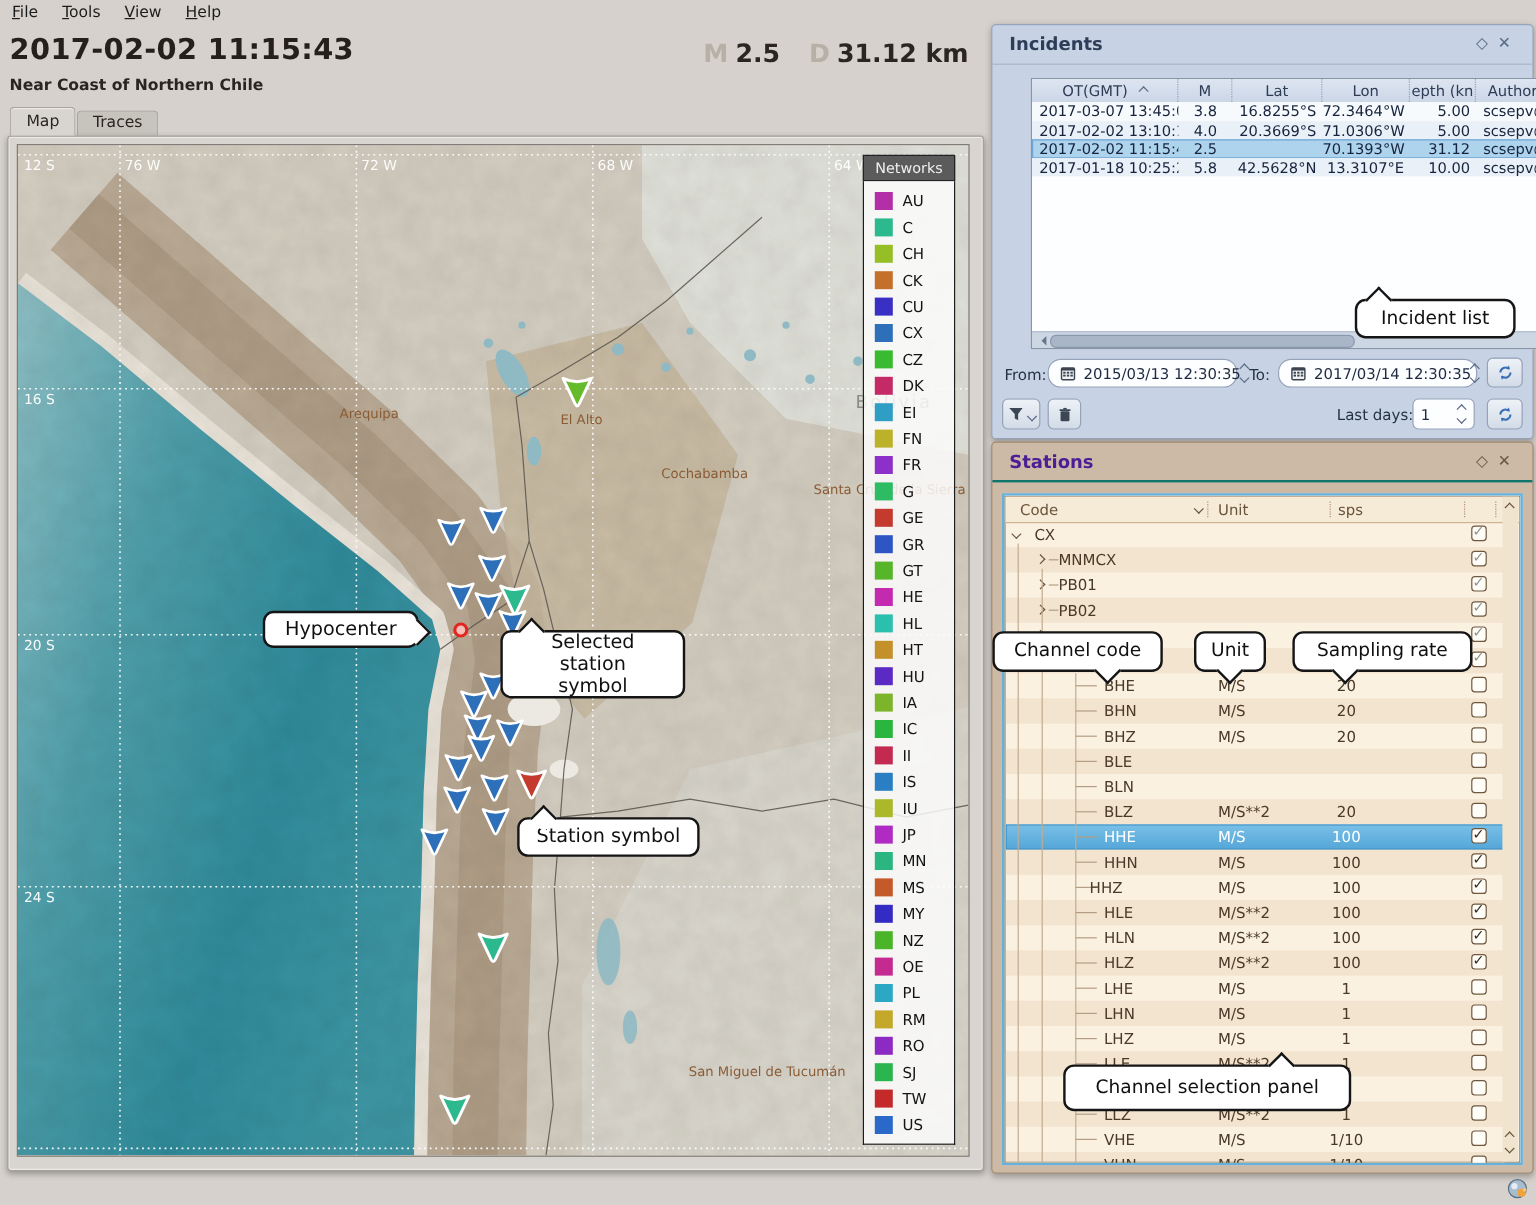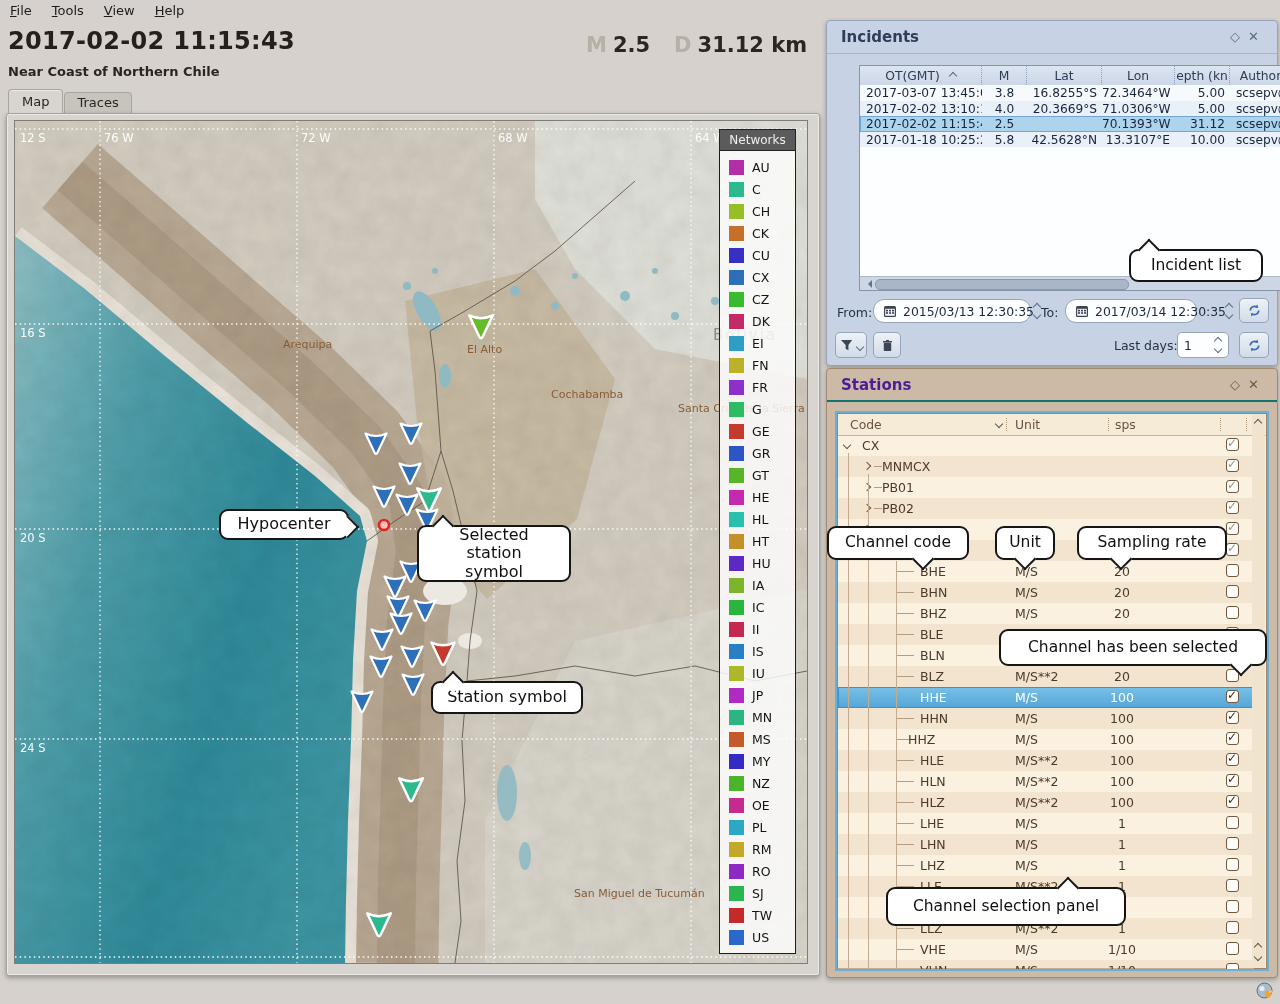--- a/index.html
+++ b/index.html
@@ -476,21 +476,21 @@
             <rect x="9" y="8.2" width="2" height="1.6"></rect>
           </g>
         </svg>
       <span class="fval">2015/03/13 12:30:35</span>
       <span class="spin">
           <span class="chev u sm"></span>
           <span class="chev sm"></span>
         </span>
     </div>
     <span class="fl-label" style="position:absolute;left:214px;top:284px;">To:</span>
-    <div class="field" style="left:238px;top:278px;width:132px;">
+    <div class="field" style="left:238px;top:278px;width:166px;">
       <svg class="cal-ico" width="14" height="14" viewBox="0 0 14 14">
           <rect x="1" y="2" width="12" height="11" rx="1.5" fill="#3c4450"></rect>
           <rect x="2.2" y="4.8" width="9.6" height="7" fill="#f2f4f6"></rect>
           <g fill="#3c4450">
             <rect x="3" y="5.8" width="2" height="1.6"></rect>
             <rect x="6" y="5.8" width="2" height="1.6"></rect>
             <rect x="9" y="5.8" width="2" height="1.6"></rect>
             <rect x="3" y="8.2" width="2" height="1.6"></rect>
             <rect x="6" y="8.2" width="2" height="1.6"></rect>
             <rect x="9" y="8.2" width="2" height="1.6"></rect>
@@ -743,24 +743,20 @@
     <span class="tail down" style="left:86px"></span>
   </div>
   <div class="callout" style="left:995px;top:526px;width:60px;height:34px;">
     <span>Unit</span>
     <span class="tail down" style="left:20px"></span>
   </div>
   <div class="callout" style="left:1077px;top:526px;width:150px;height:34px;">
     <span>Sampling rate</span>
     <span class="tail down" style="left:34px"></span>
   </div>
-  <div class="callout" style="left:999px;top:629px;width:268px;height:37px;">
-    <span>Channel has been selected</span>
-    <span class="tail down" style="left:232px"></span>
-  </div>
   <div class="callout" style="left:886px;top:887px;width:240px;height:39px;">
     <span>Channel selection panel</span>
     <span class="tail up" style="left:172px"></span>
   </div>
 
   <svg id="tray-icon" width="20" height="20" viewBox="0 0 20 20">
     <circle cx="9.5" cy="9.5" r="7.5" fill="#a8bccf" stroke="#5b7085" stroke-width="1"></circle>
     <circle cx="7" cy="7.5" r="2.6" fill="#e3ecf4"></circle>
     <circle cx="13" cy="13" r="3.4" fill="#f0a23c"></circle>
     <circle cx="15.5" cy="10.5" r="1.6" fill="#f6c179"></circle>

